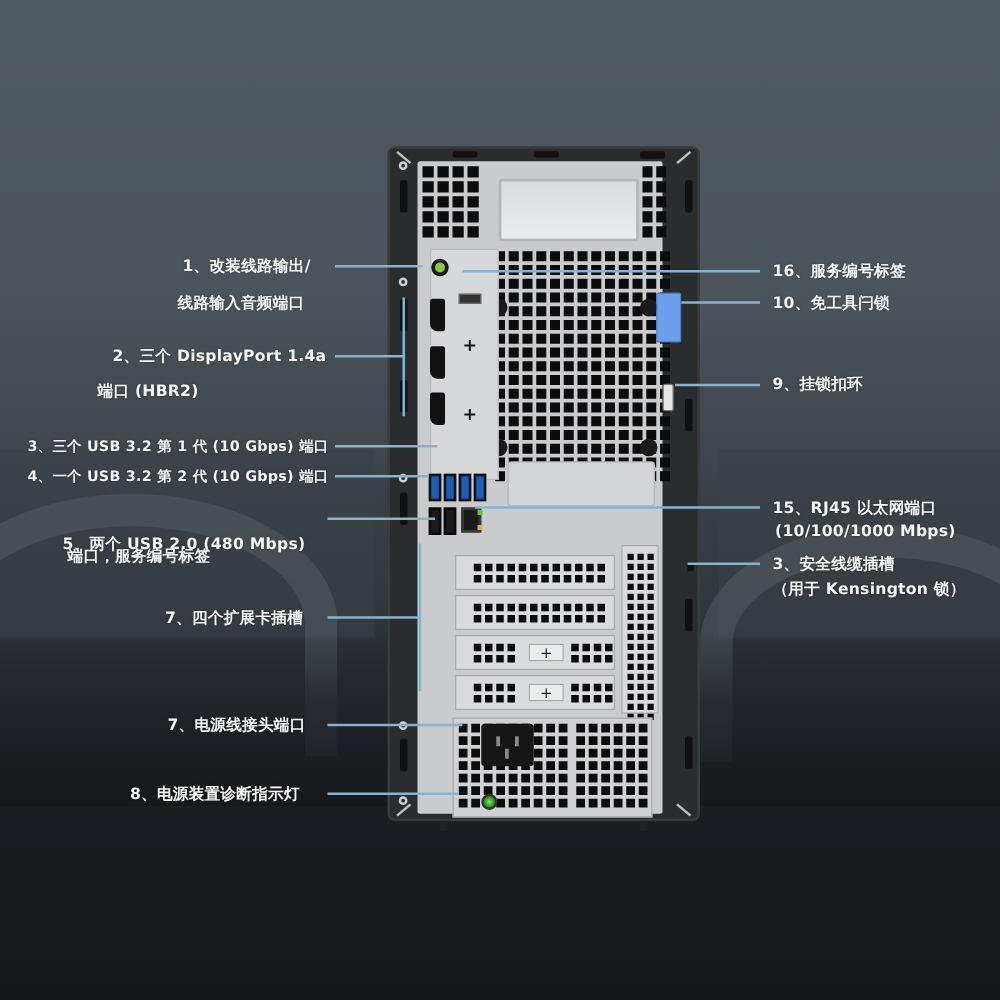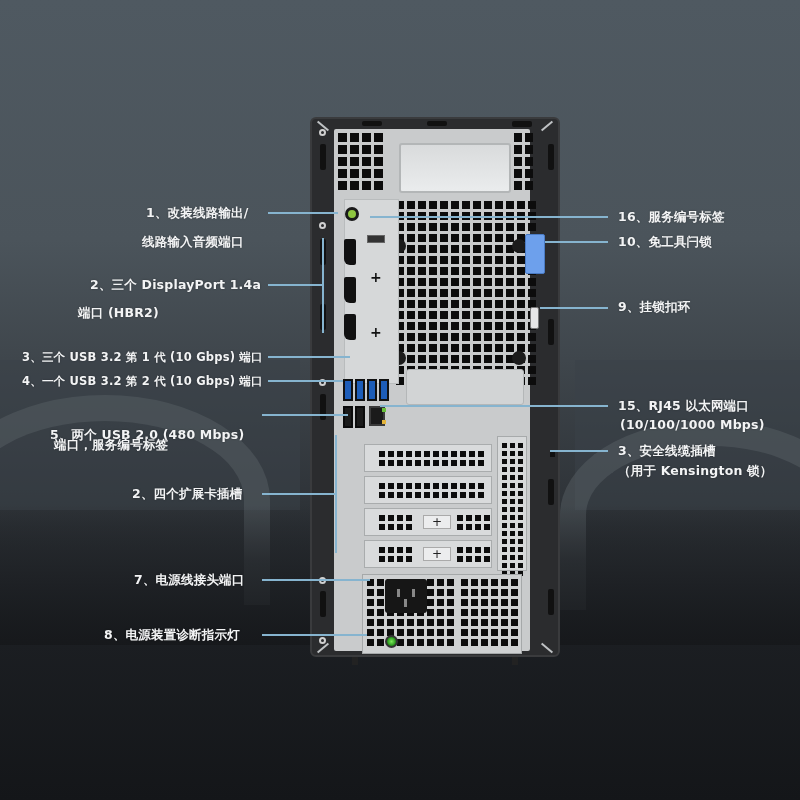--- a/index.html
+++ b/index.html
@@ -683,21 +683,21 @@
 <div class="line" style="left:550px;top:450px;width:58px;"></div>
 
 <div class="label" style="left:146px;top:205px;">1、改装线路输出/</div>
 <div class="label" style="left:142px;top:235px;font-family:Liberation Mono, monospace;">线路输入音频端口</div>
 <div class="label" style="left:90px;top:277px;">2、三个 DisplayPort 1.4a</div>
 <div class="label" style="left:78px;top:305px;">端口 (HBR2)</div>
 <div class="label" style="left:22px;top:349px;font-size:11.5px;">3、三个 USB 3.2 第 1 代 (10 Gbps) 端口</div>
 <div class="label" style="left:22px;top:373px;font-size:11.5px;">4、一个 USB 3.2 第 2 代 (10 Gbps) 端口</div>
 <div class="label" style="left:50px;top:407px;margin-top:20px;">5、两个 USB 2.0 (480 Mbps)</div>
 <div class="label" style="left:54px;top:437px;">端口，服务编号标签</div>
-<div class="label" style="left:132px;top:486px;">2、四个扩展卡插槽</div>
+<div class="label" style="left:132px;top:486px;">7、四个扩展卡插槽</div>
 <div class="label" style="left:134px;top:572px;">7、电源线接头端口</div>
 <div class="label" style="left:104px;top:627px;">8、电源装置诊断指示灯</div>
 
 <div class="label" style="left:618px;top:209px;">16、服务编号标签</div>
 <div class="label" style="left:618px;top:234px;">10、免工具闩锁</div>
 <div class="label" style="left:618px;top:299px;">9、挂锁扣环</div>
 <div class="label" style="left:618px;top:398px;">15、RJ45 以太网端口</div>
 <div class="label" style="left:620px;top:417px;">(10/100/1000 Mbps)</div>
 <div class="label" style="left:618px;top:443px;">3、安全线缆插槽</div>
 <div class="label" style="left:618px;top:463px;">（用于 Kensington 锁）</div>

